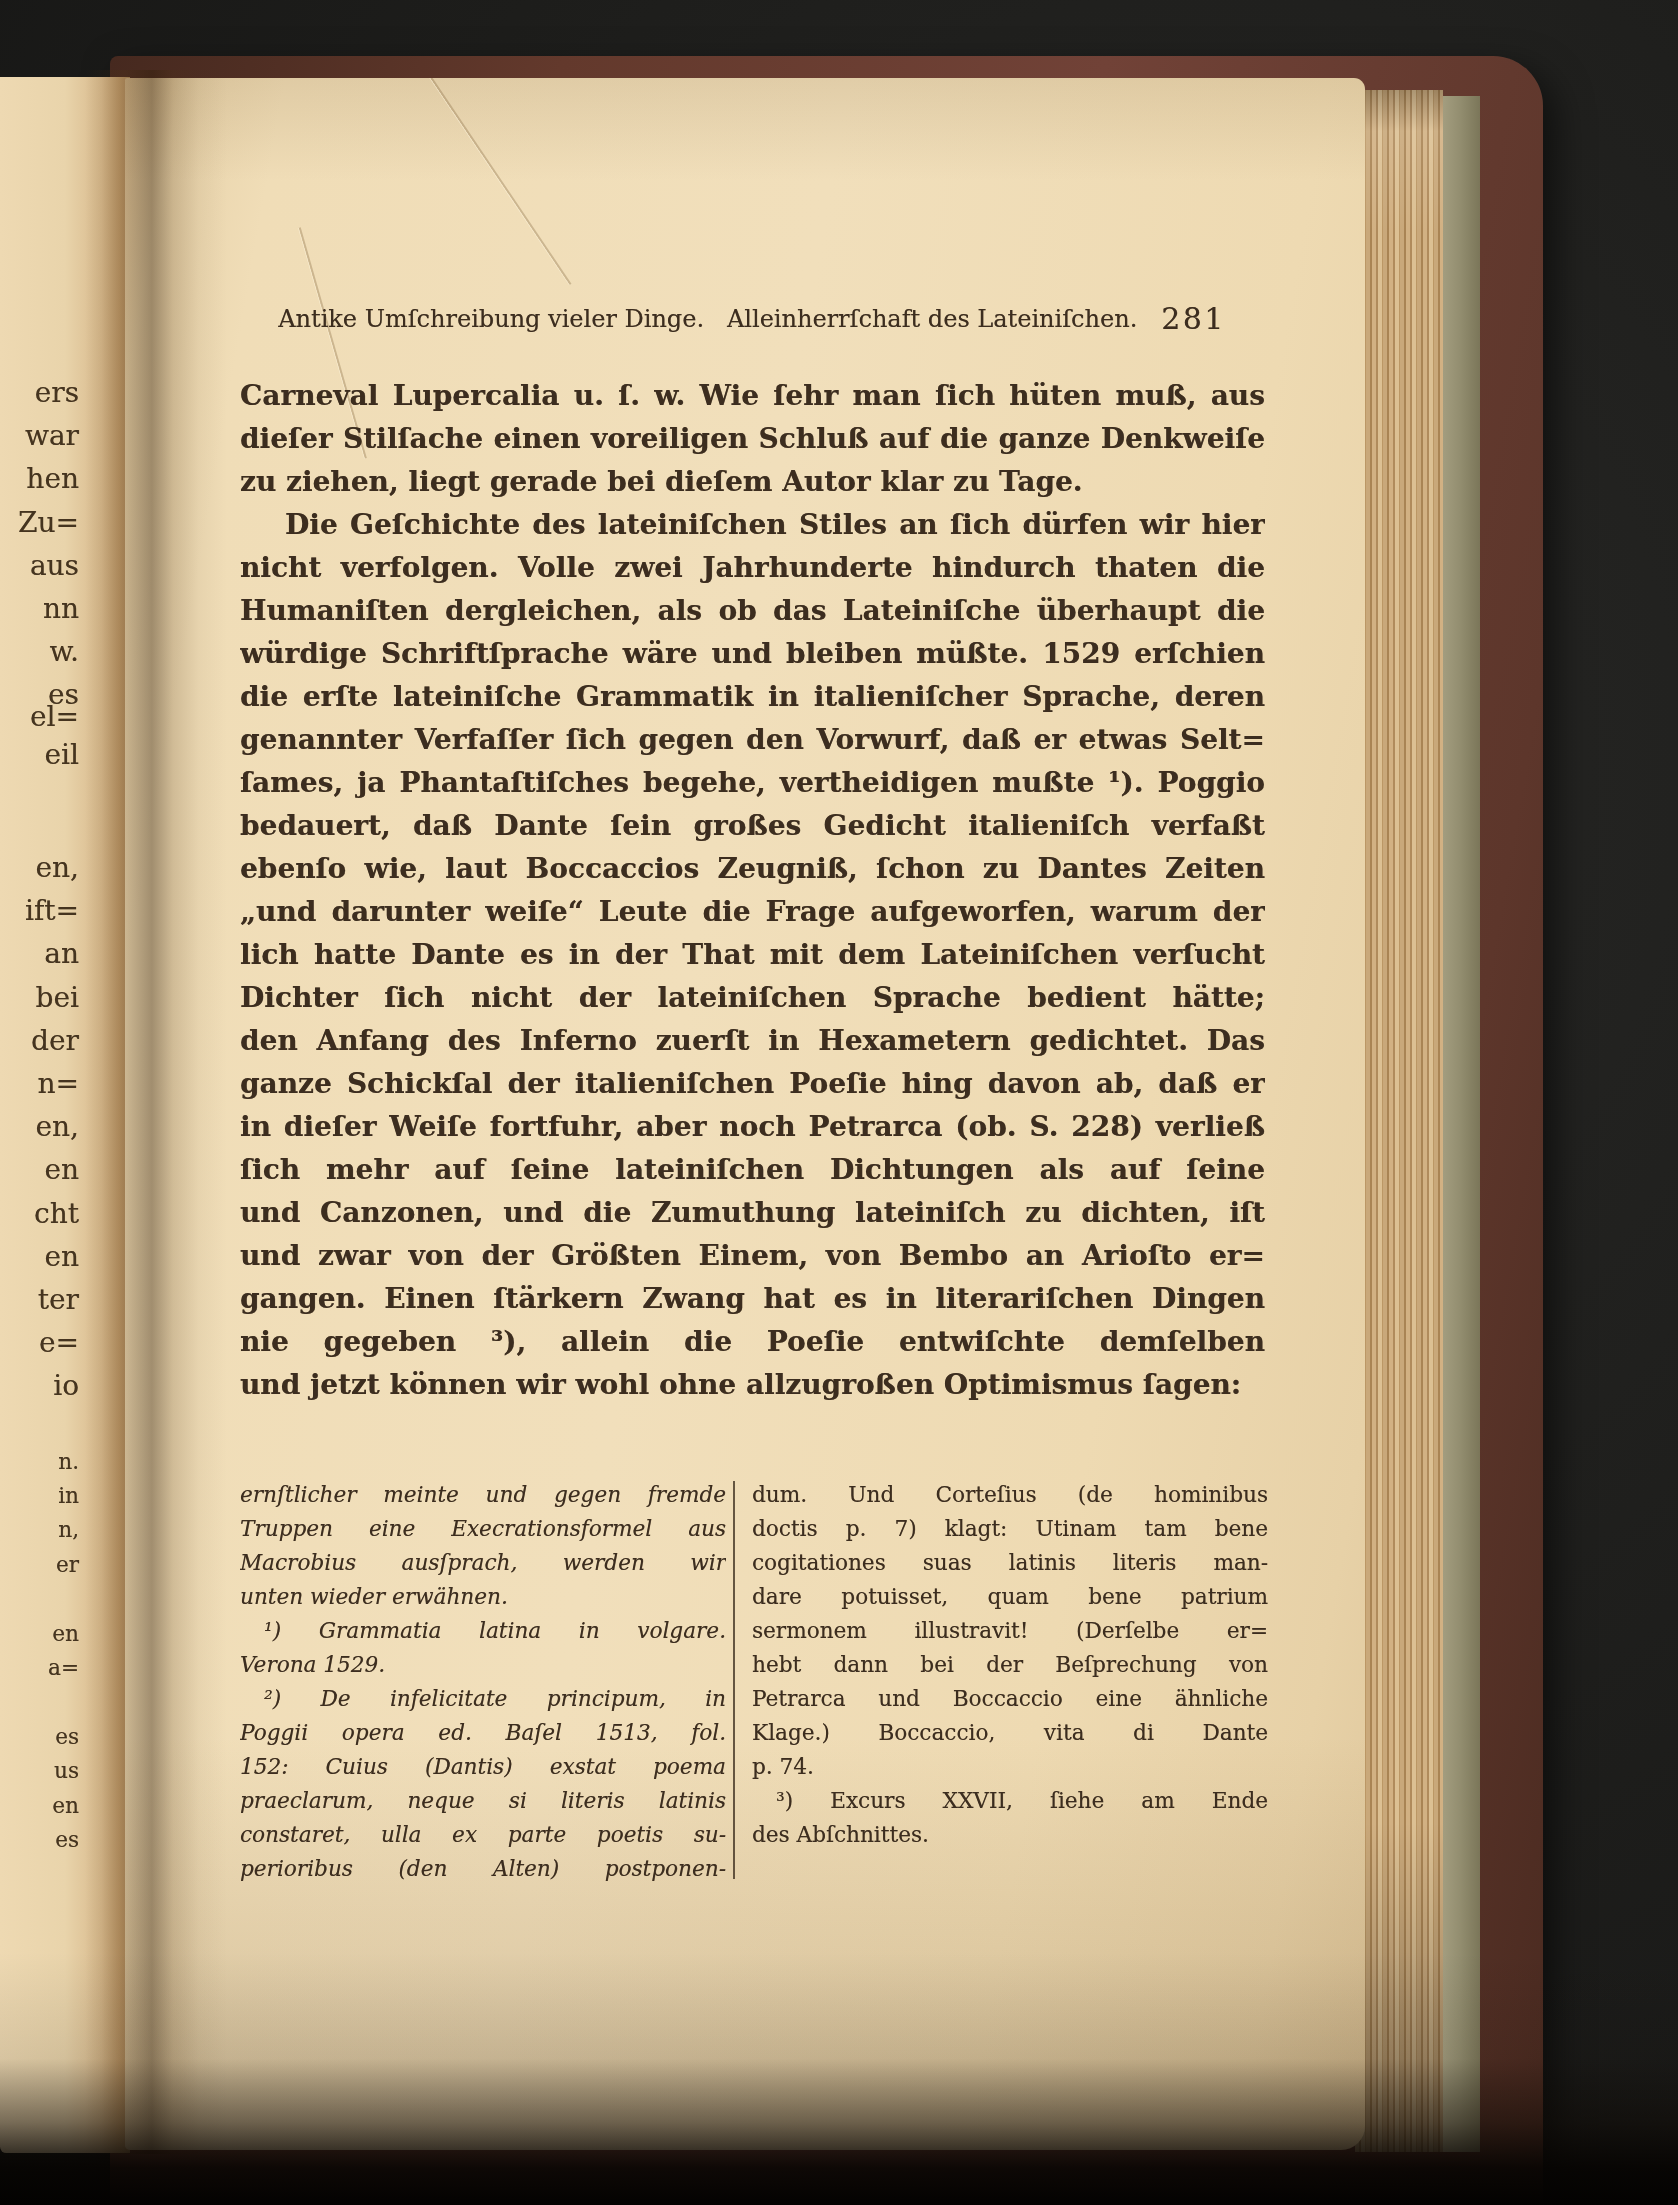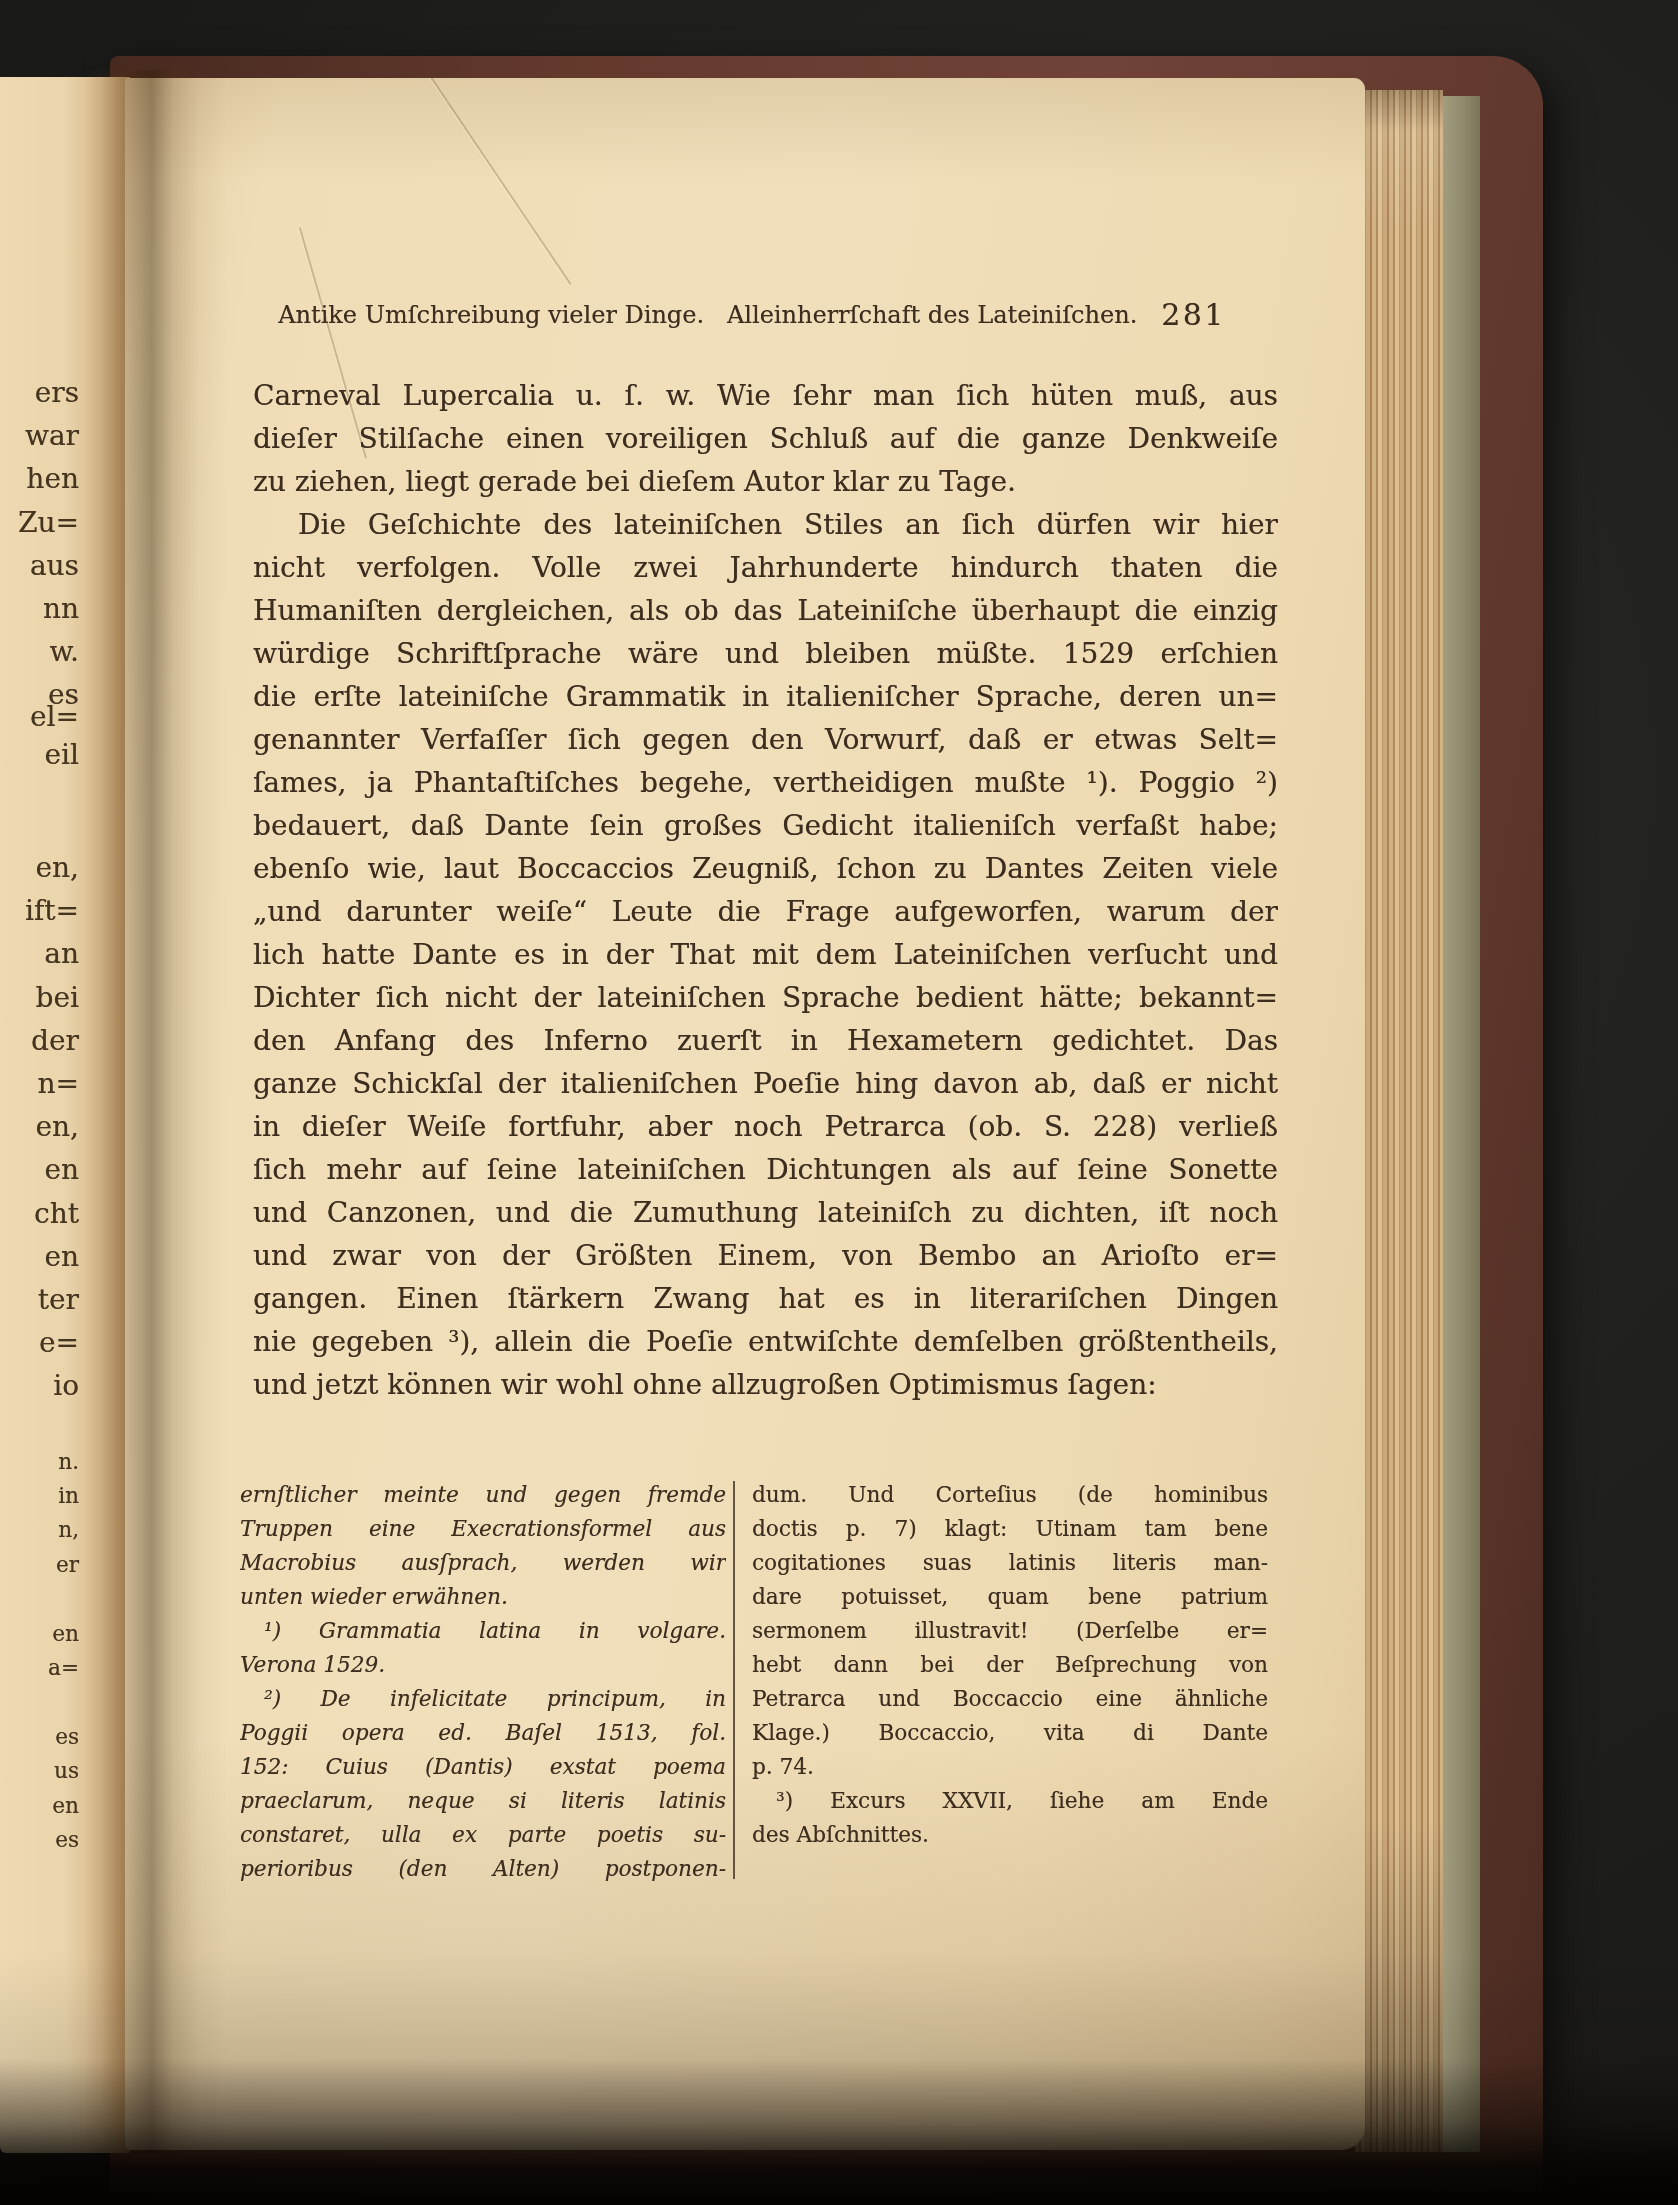--- a/index.html
+++ b/index.html
@@ -49,25 +49,25 @@
   
   .gutter{position:absolute;left:85px;top:70px;width:142px;height:2084px;pointer-events:none;
     background:linear-gradient(90deg,rgba(80,52,18,0) 0%,rgba(80,52,18,0.22) 28%,rgba(52,32,10,0.42) 47%,
       rgba(80,52,18,0.20) 62%,rgba(80,52,18,0.06) 80%,rgba(80,52,18,0) 100%);}
 
   
   .bottom-shadow{position:absolute;left:0;top:1952px;width:100%;height:254px;pointer-events:none;
     background:linear-gradient(180deg,rgba(15,10,5,0) 0%,rgba(15,10,5,0.10) 42%,rgba(12,8,4,0.52) 67%,
       rgba(6,4,2,0.92) 85%,rgb(3,2,1) 100%);}
   .running-head{position:absolute;left:115px;top:219px;width:1024px;text-align:center;
-    font-size:24px;line-height:32px;color:var(--ink,#3c2d1f);white-space:pre;
+    font-size:24px;line-height:40px;color:var(--ink,#3c2d1f);white-space:pre;
     text-shadow:0.2px 0.2px 0.3px rgba(50,35,20,0.5);}
   .rh-num{font-size:30px;margin-left:24px;letter-spacing:2.4px;position:relative;top:1.6px;}
 
-  .body-block{position:absolute;left:128px;top:296px;width:1025px;}
+  .body-block{position:absolute;left:115px;top:296px;width:1025px;font-weight:bold;}
   .bl{height:43px;line-height:43px;font-size:28px;color:var(--ink,#3c2d1f);
     text-align:justify;text-align-last:justify;overflow:hidden;
     text-shadow:0.2px 0.2px 0.4px rgba(55,40,22,0.55);}
   .bl.last{text-align-last:left;}
   .bl.indent{text-indent:45px;}
 
   .fn-area{position:absolute;left:115px;top:1400px;width:1030px;height:448px;}
   .fn-divider{position:absolute;left:493px;top:3.2px;width:1.6px;height:398px;background:rgba(55,40,25,0.75);}
   .fn-col{position:absolute;top:0;}
   .fn-left{left:0;width:486px;font-style:italic;}

